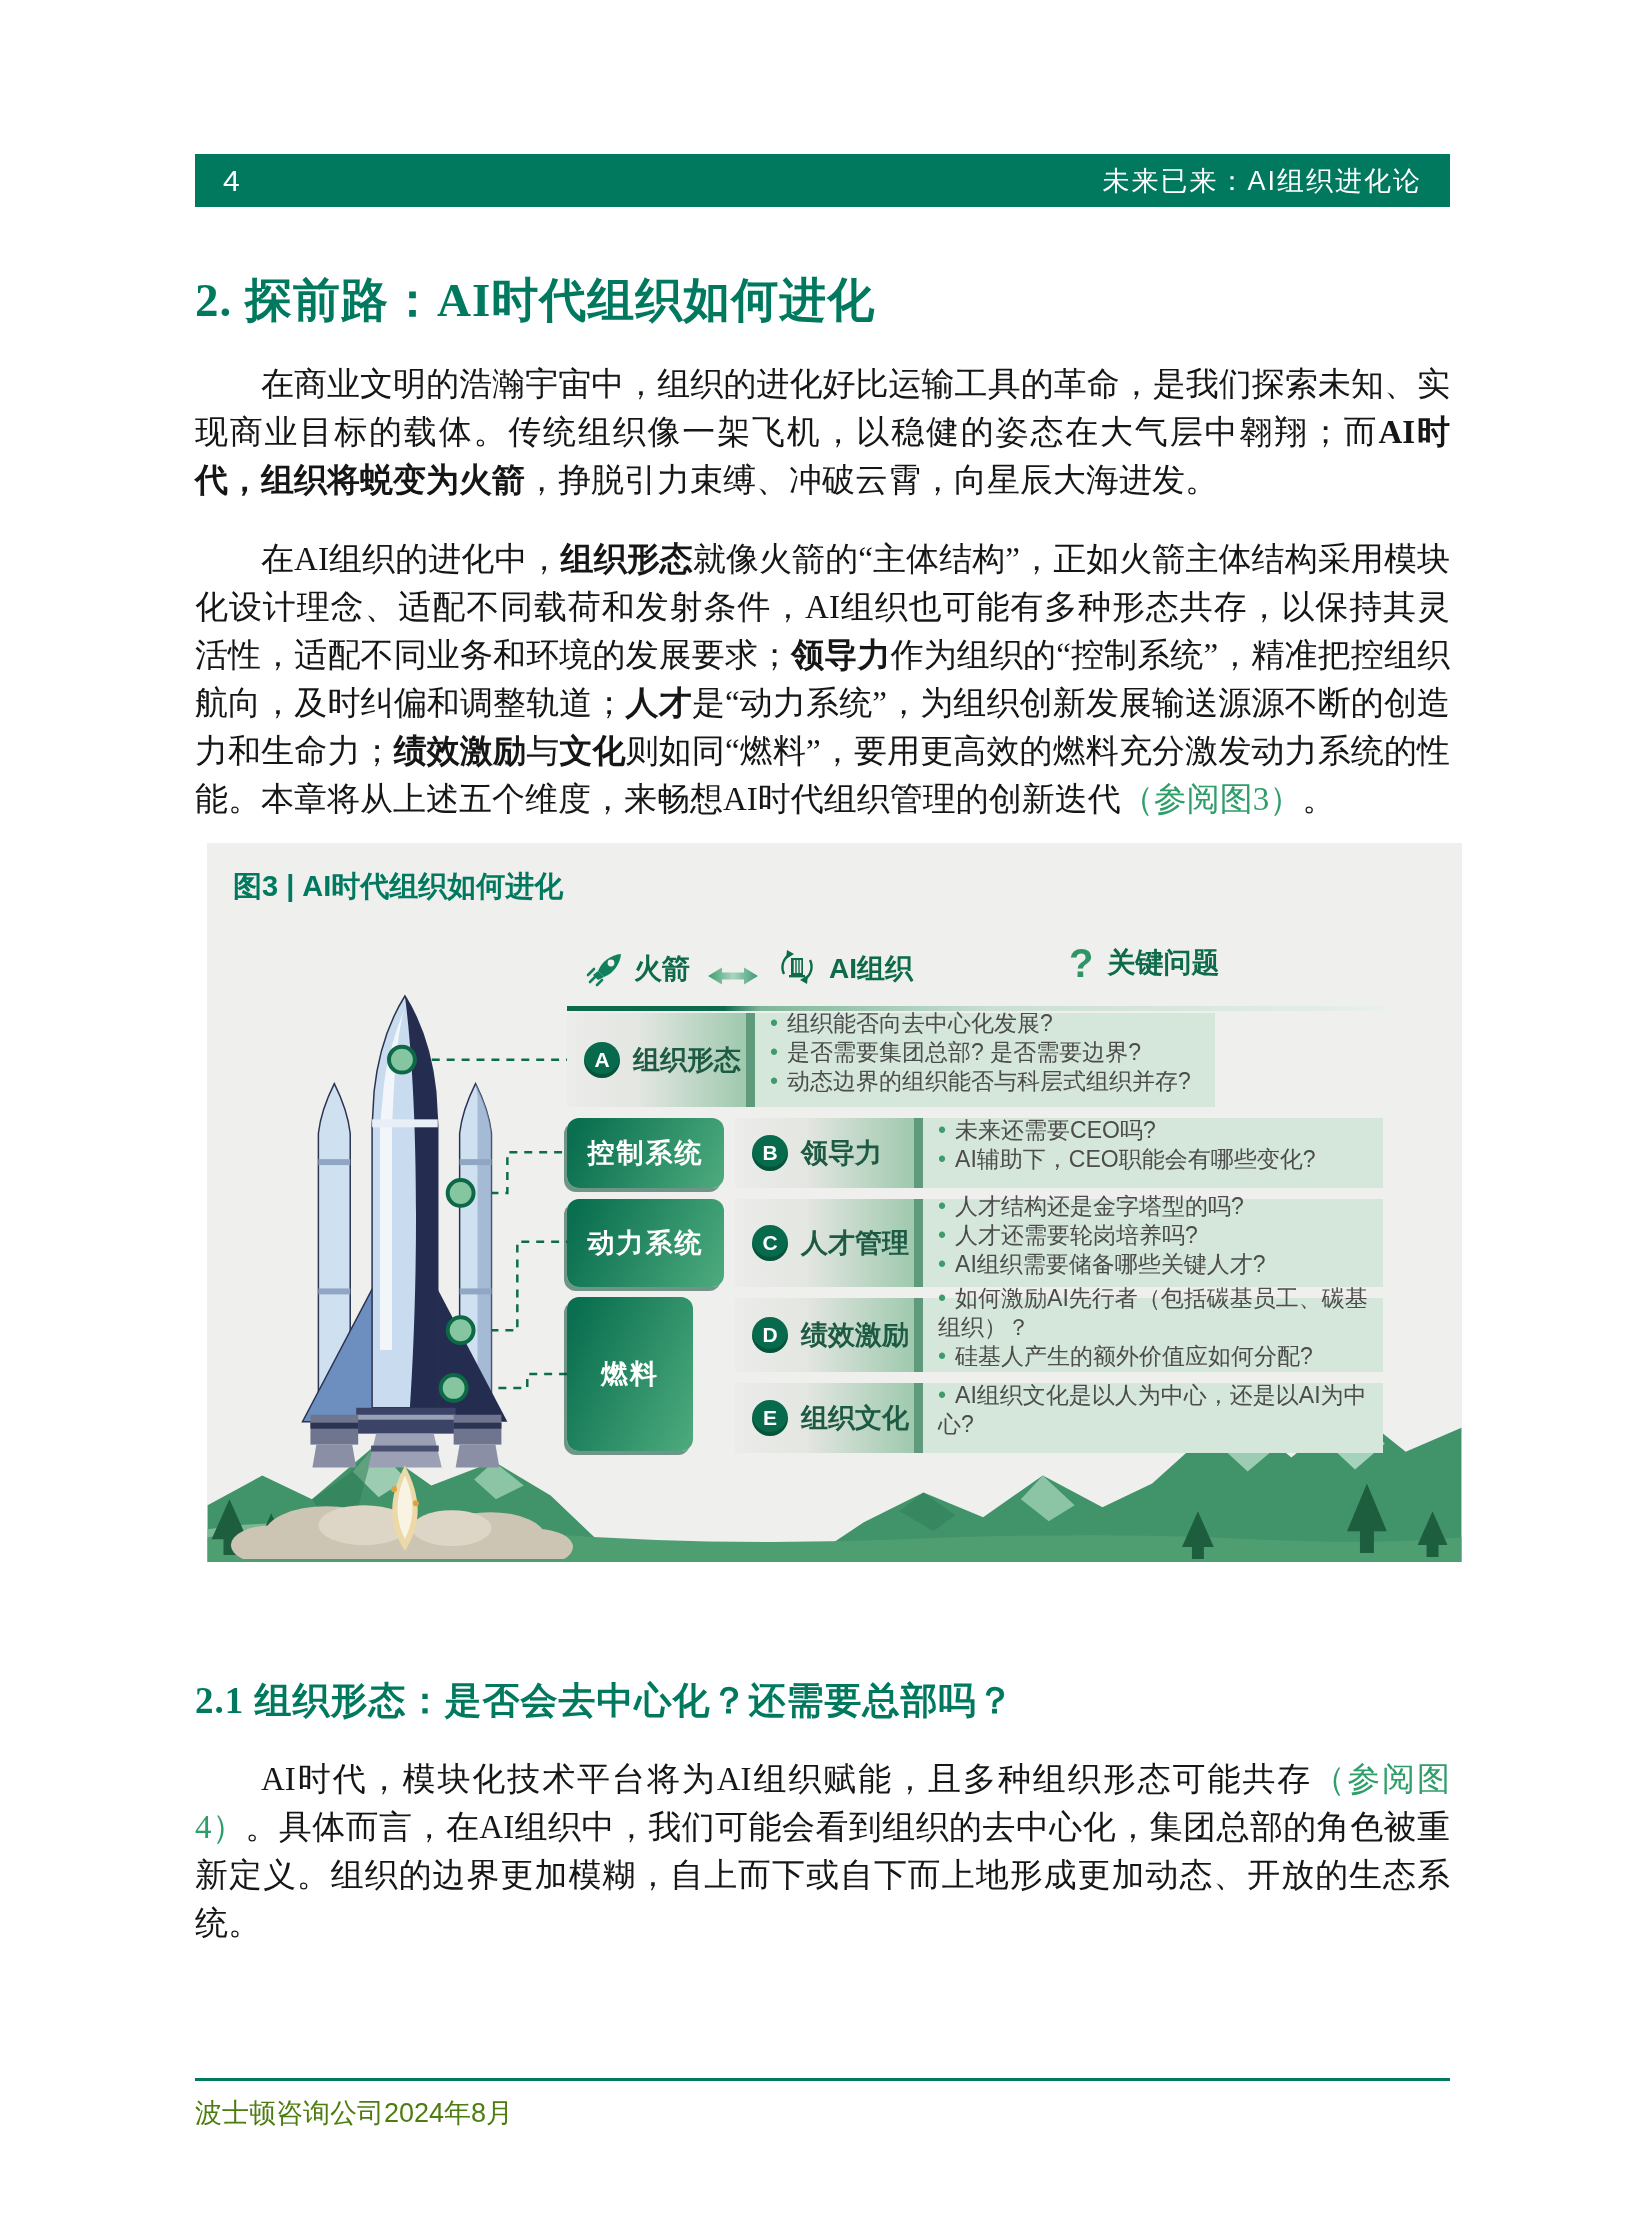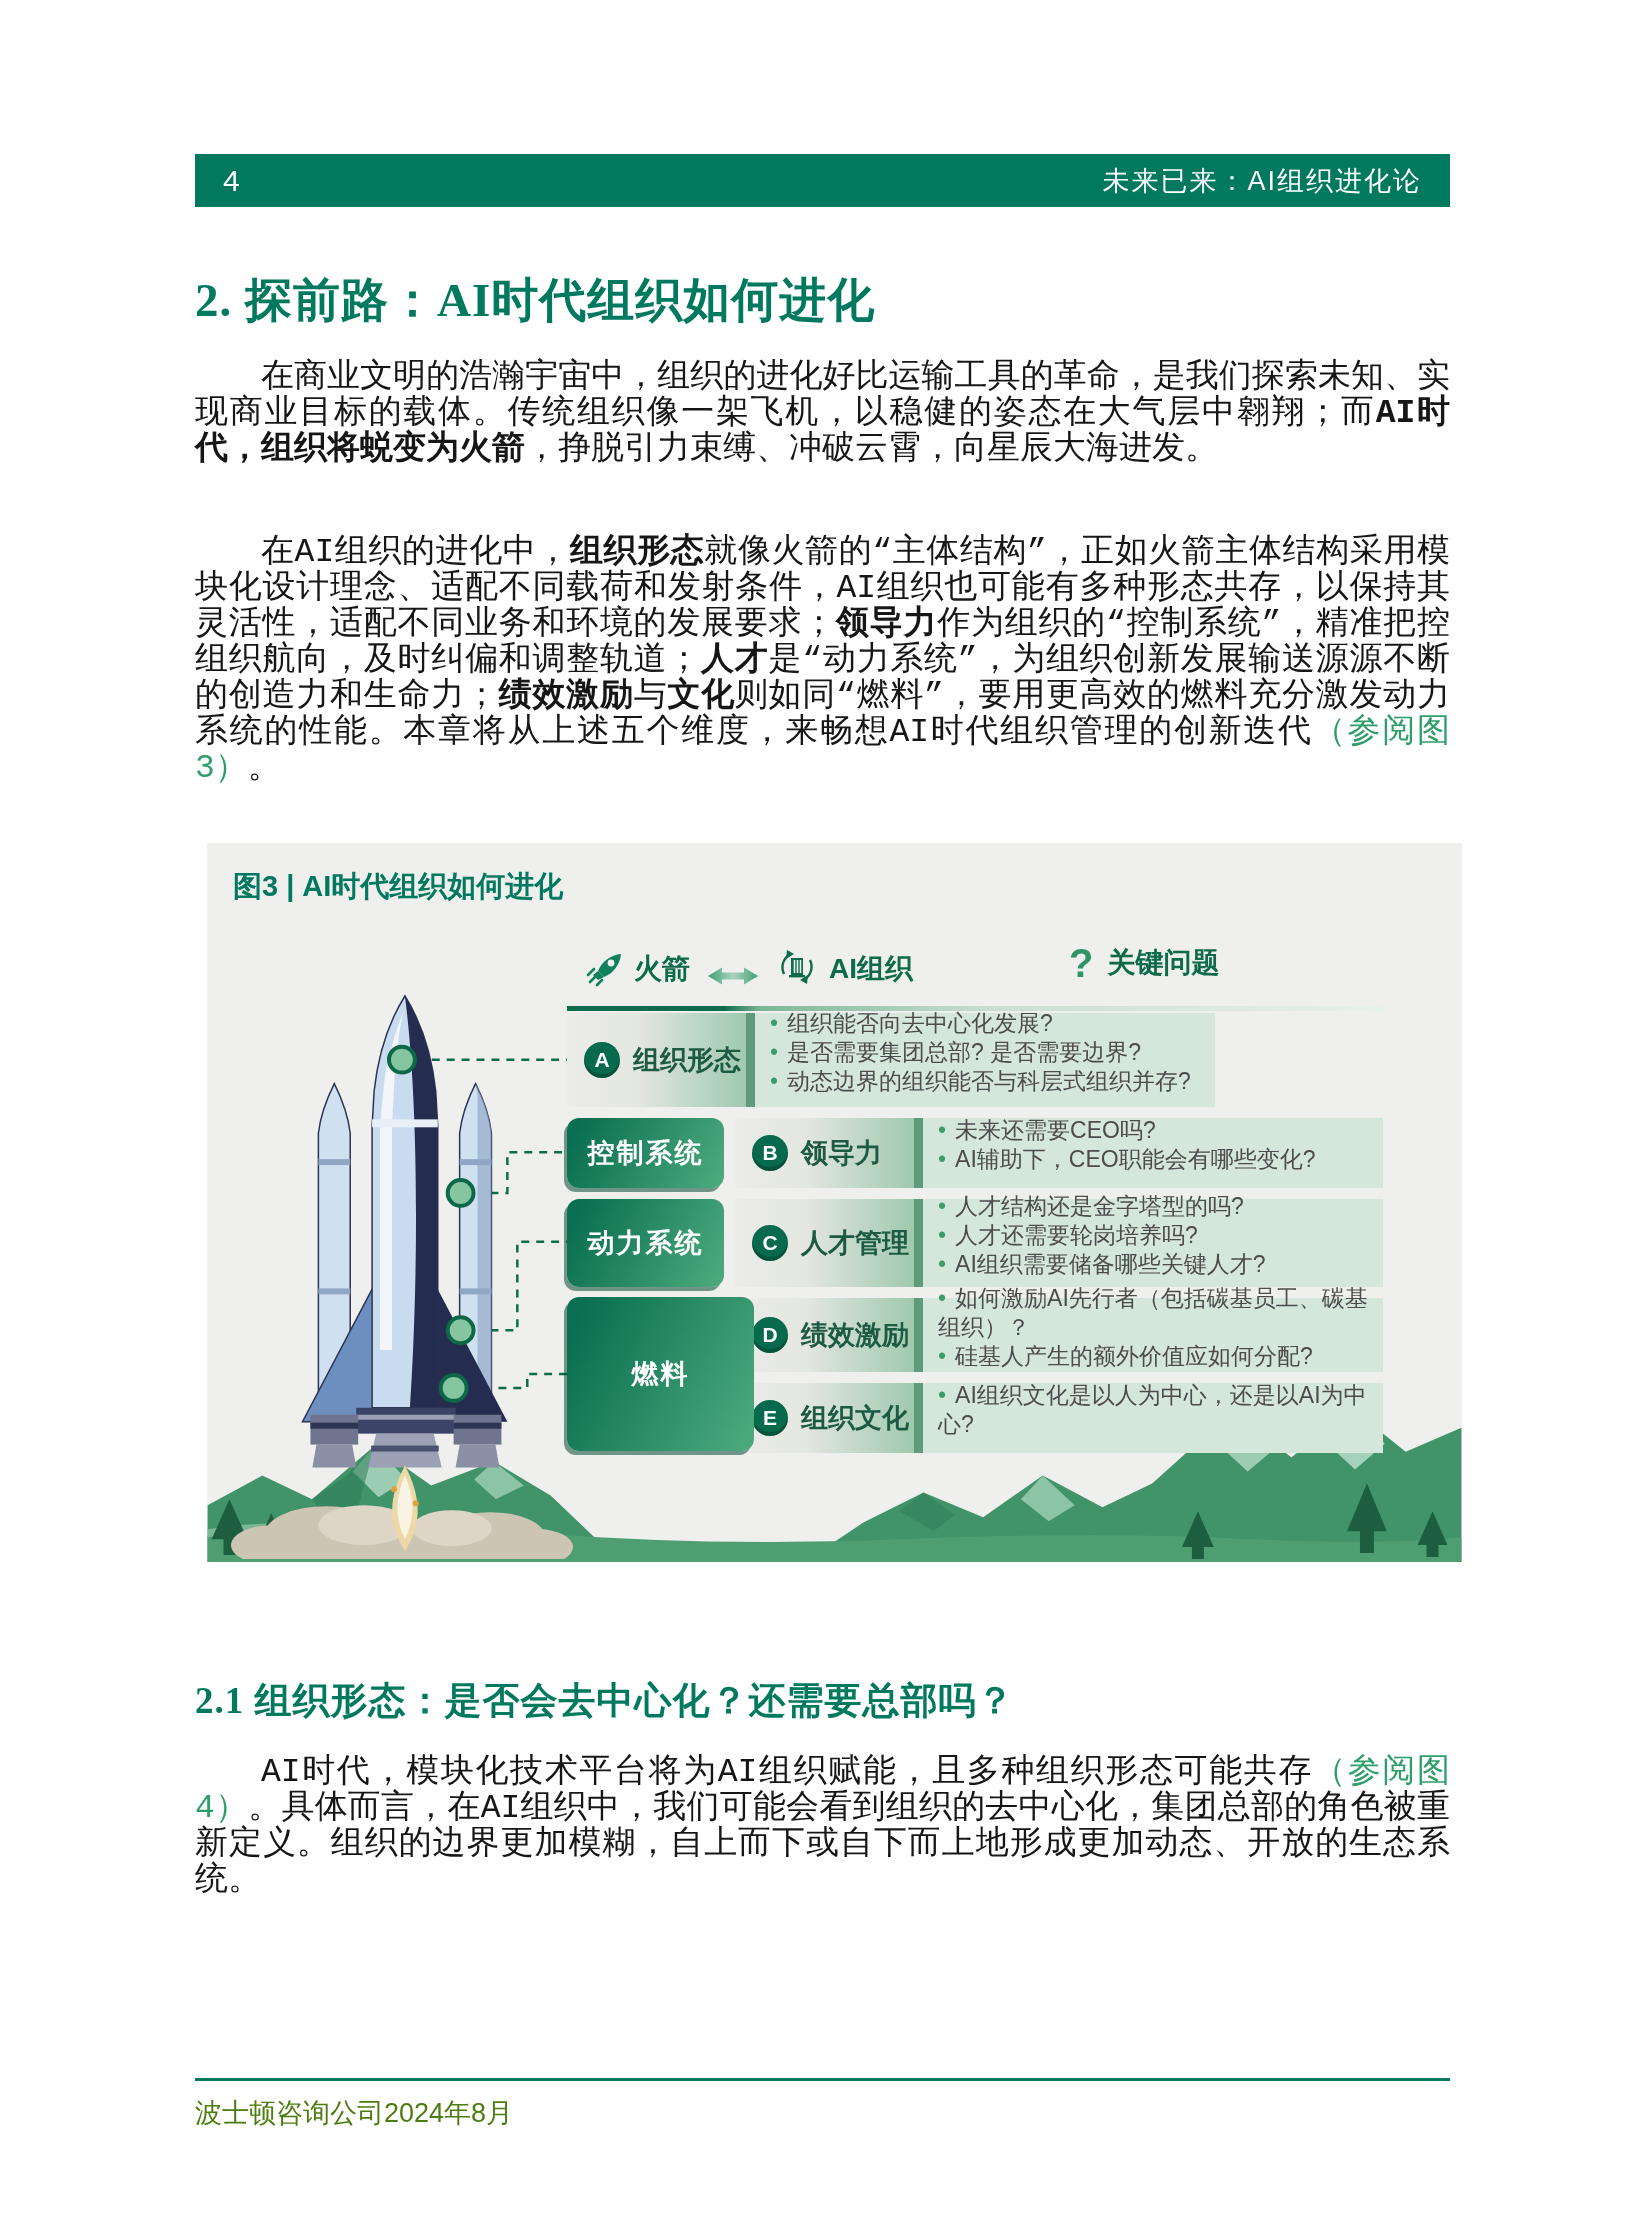--- a/index.html
+++ b/index.html
@@ -23,21 +23,21 @@
   .sec-title{
     position:absolute;left:195px;top:269px;margin:0;
     font-size:47px;font-weight:bold;color:#00795f;letter-spacing:1px;
   }
   .subsec-title{
     position:absolute;left:195px;top:1676px;margin:0;
     font-size:37px;font-weight:bold;color:#00795f;letter-spacing:1px;
   }
   .para{
     position:absolute;left:195px;width:1255px;margin:0;
-    font-size:33px;line-height:36px;text-align:justify;text-indent:66px;font-family:Liberation Mono, monospace;
+    font-size:33px;line-height:48px;text-align:justify;text-indent:66px;
   }
   #p1{top:360px;}
   #p2{top:535px;}
   #p3{top:1755px;}
 
   
   .fig-box{
     position:absolute;left:195px;top:831px;width:1255px;height:719px;margin:12px;
     background:#efefed;overflow:hidden;
   }
@@ -60,21 +60,21 @@
   .row-e{height:70px;margin-bottom:0}
   .cell-part{
     width:157px;margin-right:11px;border-radius:12px;box-sizing:border-box;
     background:linear-gradient(115deg,#0a6f50 8%,#4aa87b 95%);
     color:#fff;display:flex;align-items:center;justify-content:center;
     font-size:27px;font-weight:bold;letter-spacing:2px;
     box-shadow:-3px 4px 0 rgba(6,75,52,.55);
   }
   .part-spacer{width:168px;flex:none;}
   .fuel-box{
-    position:absolute;left:0;top:284px;width:187px;height:154px;border-radius:12px;
+    position:absolute;left:0;top:284px;width:126px;height:154px;border-radius:12px;
     background:linear-gradient(115deg,#0a6f50 8%,#4aa87b 95%);
     color:#fff;display:flex;align-items:center;justify-content:center;
     font-size:27px;font-weight:bold;letter-spacing:2px;box-sizing:border-box;
     box-shadow:-3px 4px 0 rgba(6,75,52,.55);
   }
   .cell-el{
     width:179px;box-sizing:border-box;flex:none;
     background:linear-gradient(90deg,#ececea 0,#e3e6e1 40%,#9fc9ae 100%);
     display:flex;align-items:center;padding-left:17px;gap:13px;
   }

